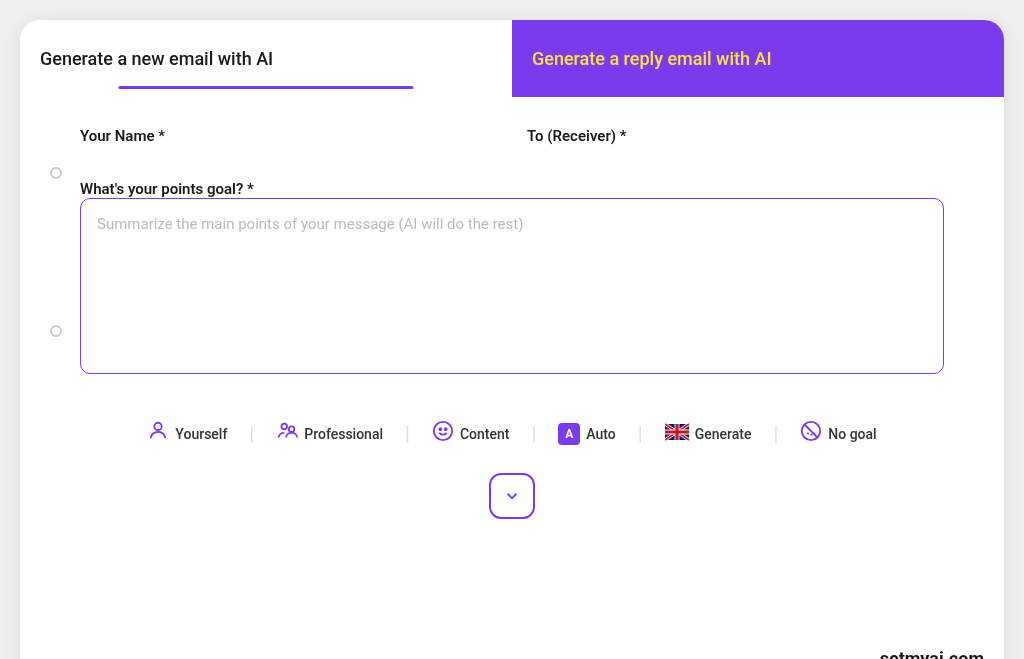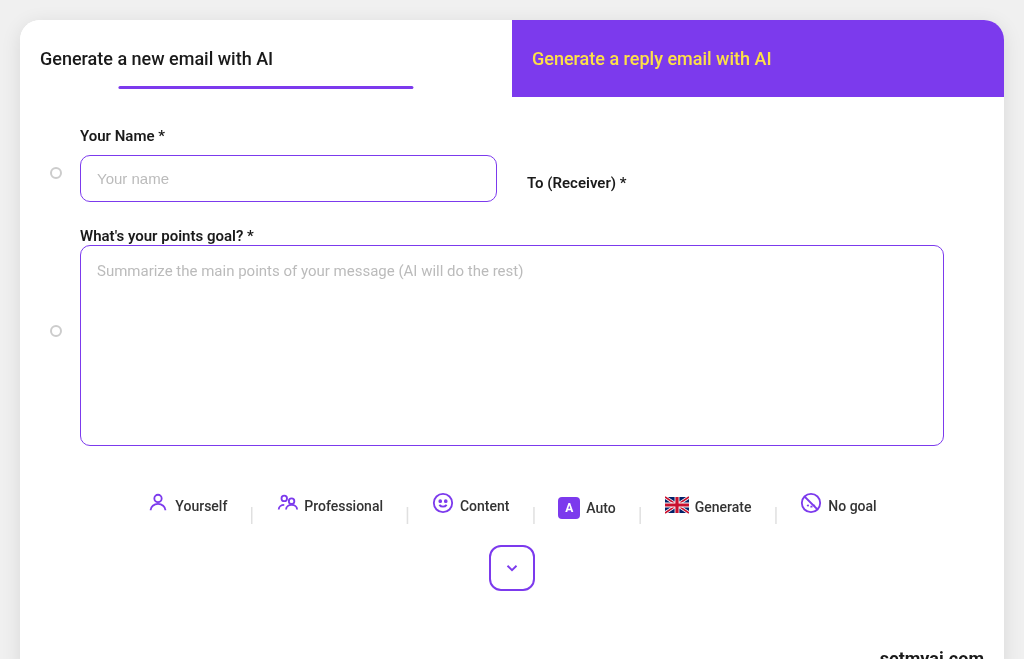--- a/index.html
+++ b/index.html
@@ -133,33 +133,33 @@
     }
 
     .goal-textarea {
       border: 1.5px solid #7c3aed;
       border-radius: 10px;
       padding: 16px;
       font-size: 15px;
       color: #999;
       outline: none;
       width: 100%;
-      height: 201px;
+      height: 176px;
       resize: none;
       font-family: inherit;
     }
 
     .goal-textarea::placeholder {
       color: #bbb;
     }
 
     
     .options-bar {
       display: flex;
-      align-items: flex-end;
+      align-items: center;
       justify-content: center;
       gap: 8px;
       padding: 14px 0;
       flex-wrap: wrap;
     }
 
     .option-item {
       display: flex;
       align-items: center;
       gap: 6px;
@@ -241,21 +241,20 @@
   </div>
 
   <div class="main-content">
 
     <div class="timeline-dot timeline-dot-1"></div>
     <div class="timeline-dot timeline-dot-2"></div>
 
     <div class="form-row">
       <div class="form-group">
         <label class="form-label">Your Name *</label>
-        <input class="form-input" type="text" placeholder="Your name" style="">
       </div>
       <div class="form-group">
         <label class="form-label">To (Receiver) *</label>
       </div>
     </div>
 
     <div class="goal-section">
       <label class="form-label">What's your points goal? *</label>
       <textarea class="goal-textarea" placeholder="Summarize the main points of your message (AI will do the rest)" style=""></textarea>
     </div>

